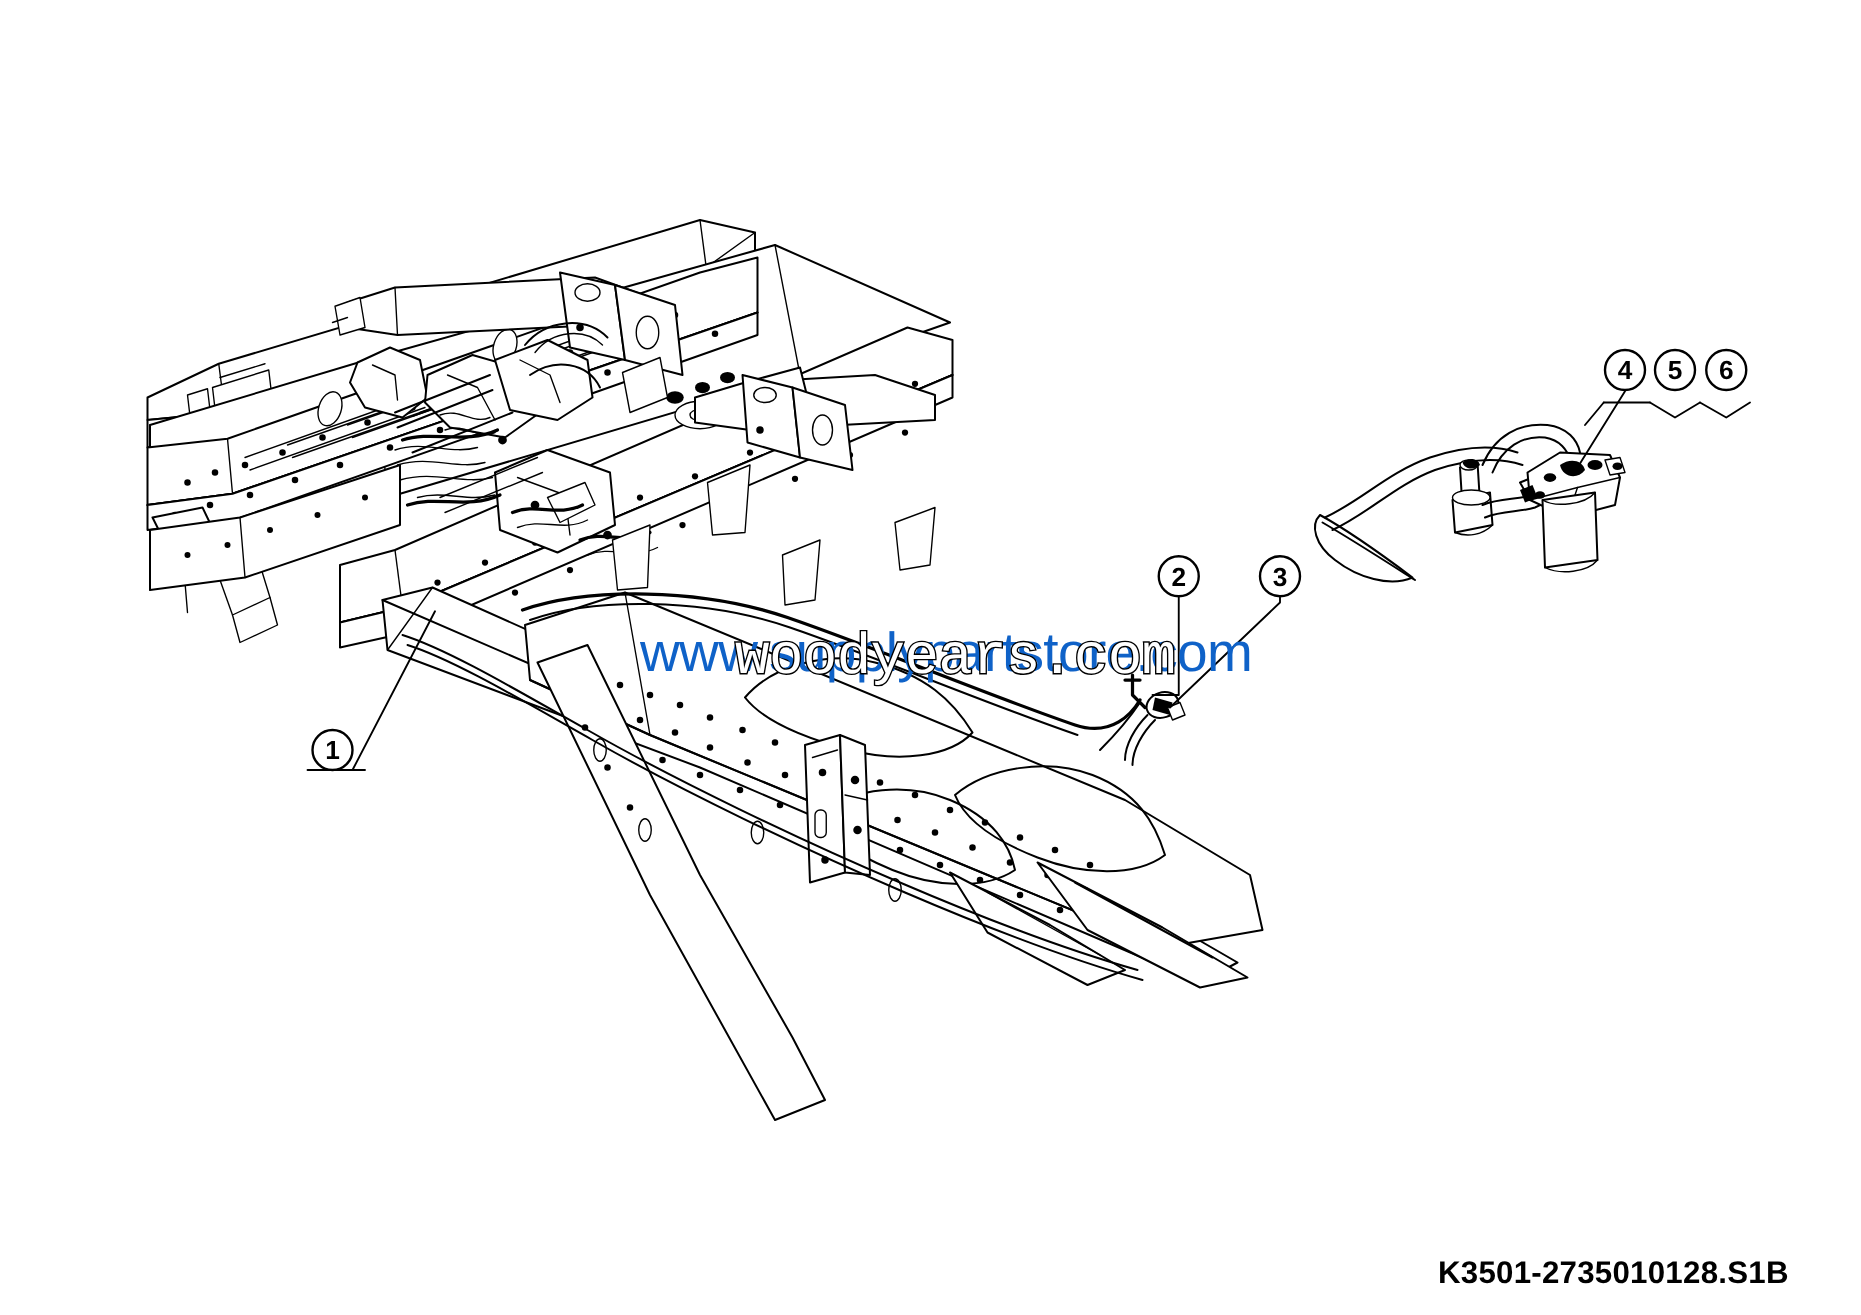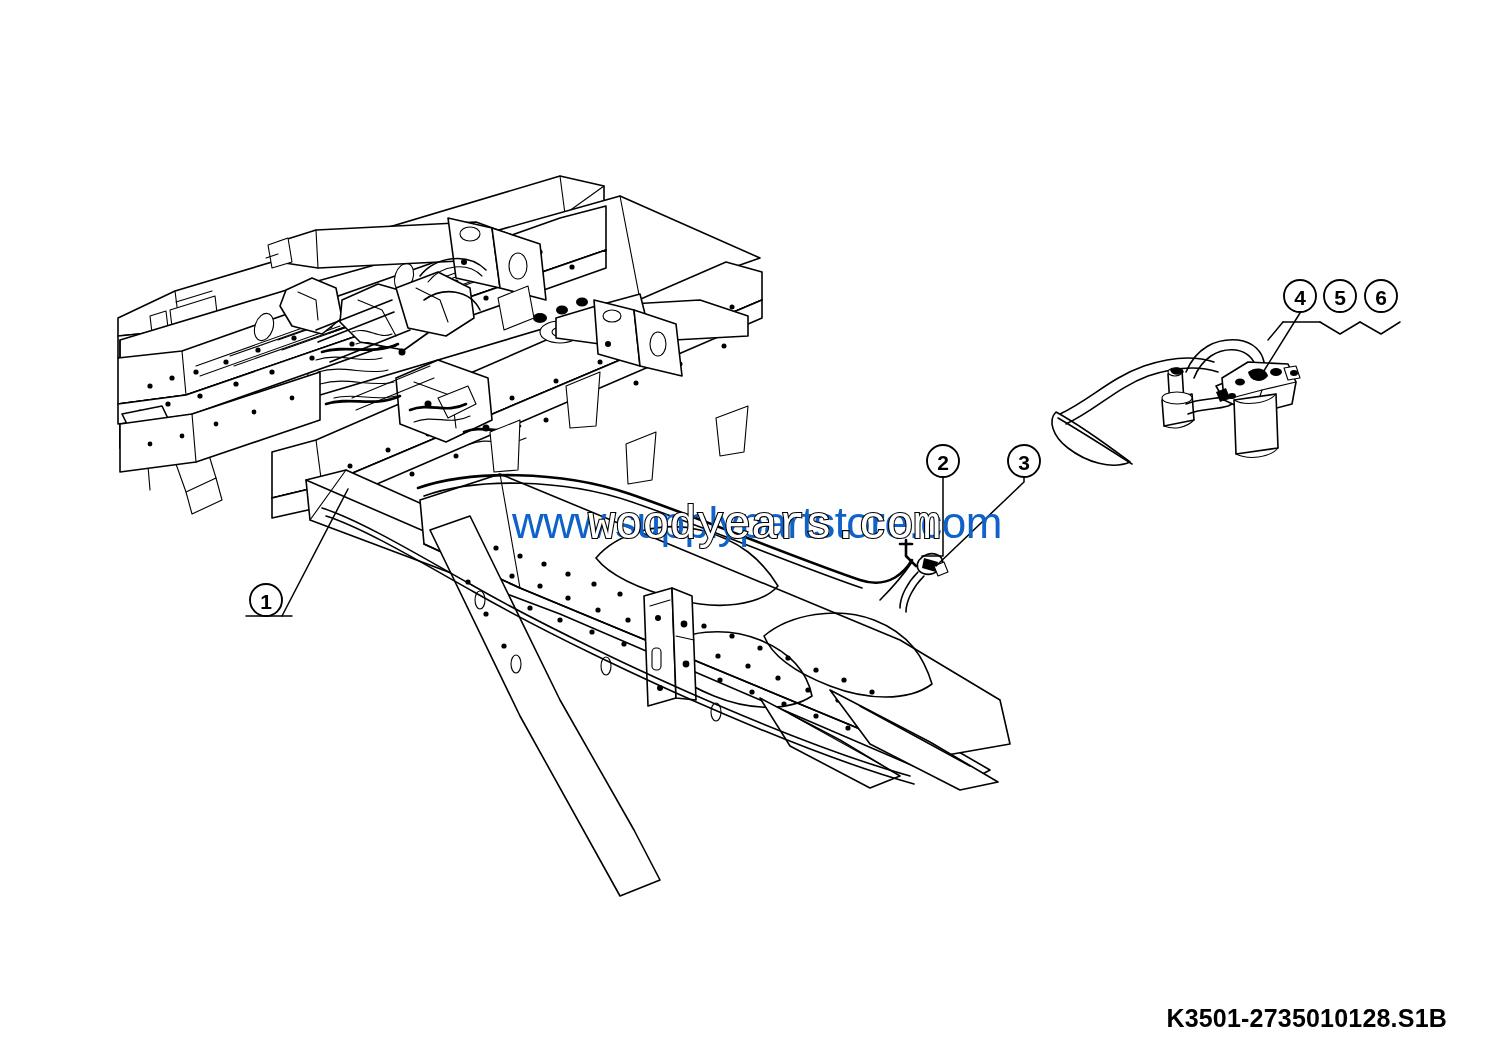--- a/index.html
+++ b/index.html
@@ -56,21 +56,21 @@
     font-weight: 400;
     letter-spacing: -0.5px;
     color: #ffffff;
     -webkit-text-stroke: 2.2px #000000;
     paint-order: stroke fill;
     white-space: nowrap;
     line-height: 1;
   }
   .partno {
     position: absolute;
-    right: 42px;
+    right: 58px;
     top: 1004px;
     font-family: "Liberation Sans", sans-serif;
     font-size: 25px;
     font-weight: bold;
     color: #000000;
     letter-spacing: 0.2px;
     white-space: nowrap;
   }
   .cal-num {
     font-family: "Liberation Sans", sans-serif;

